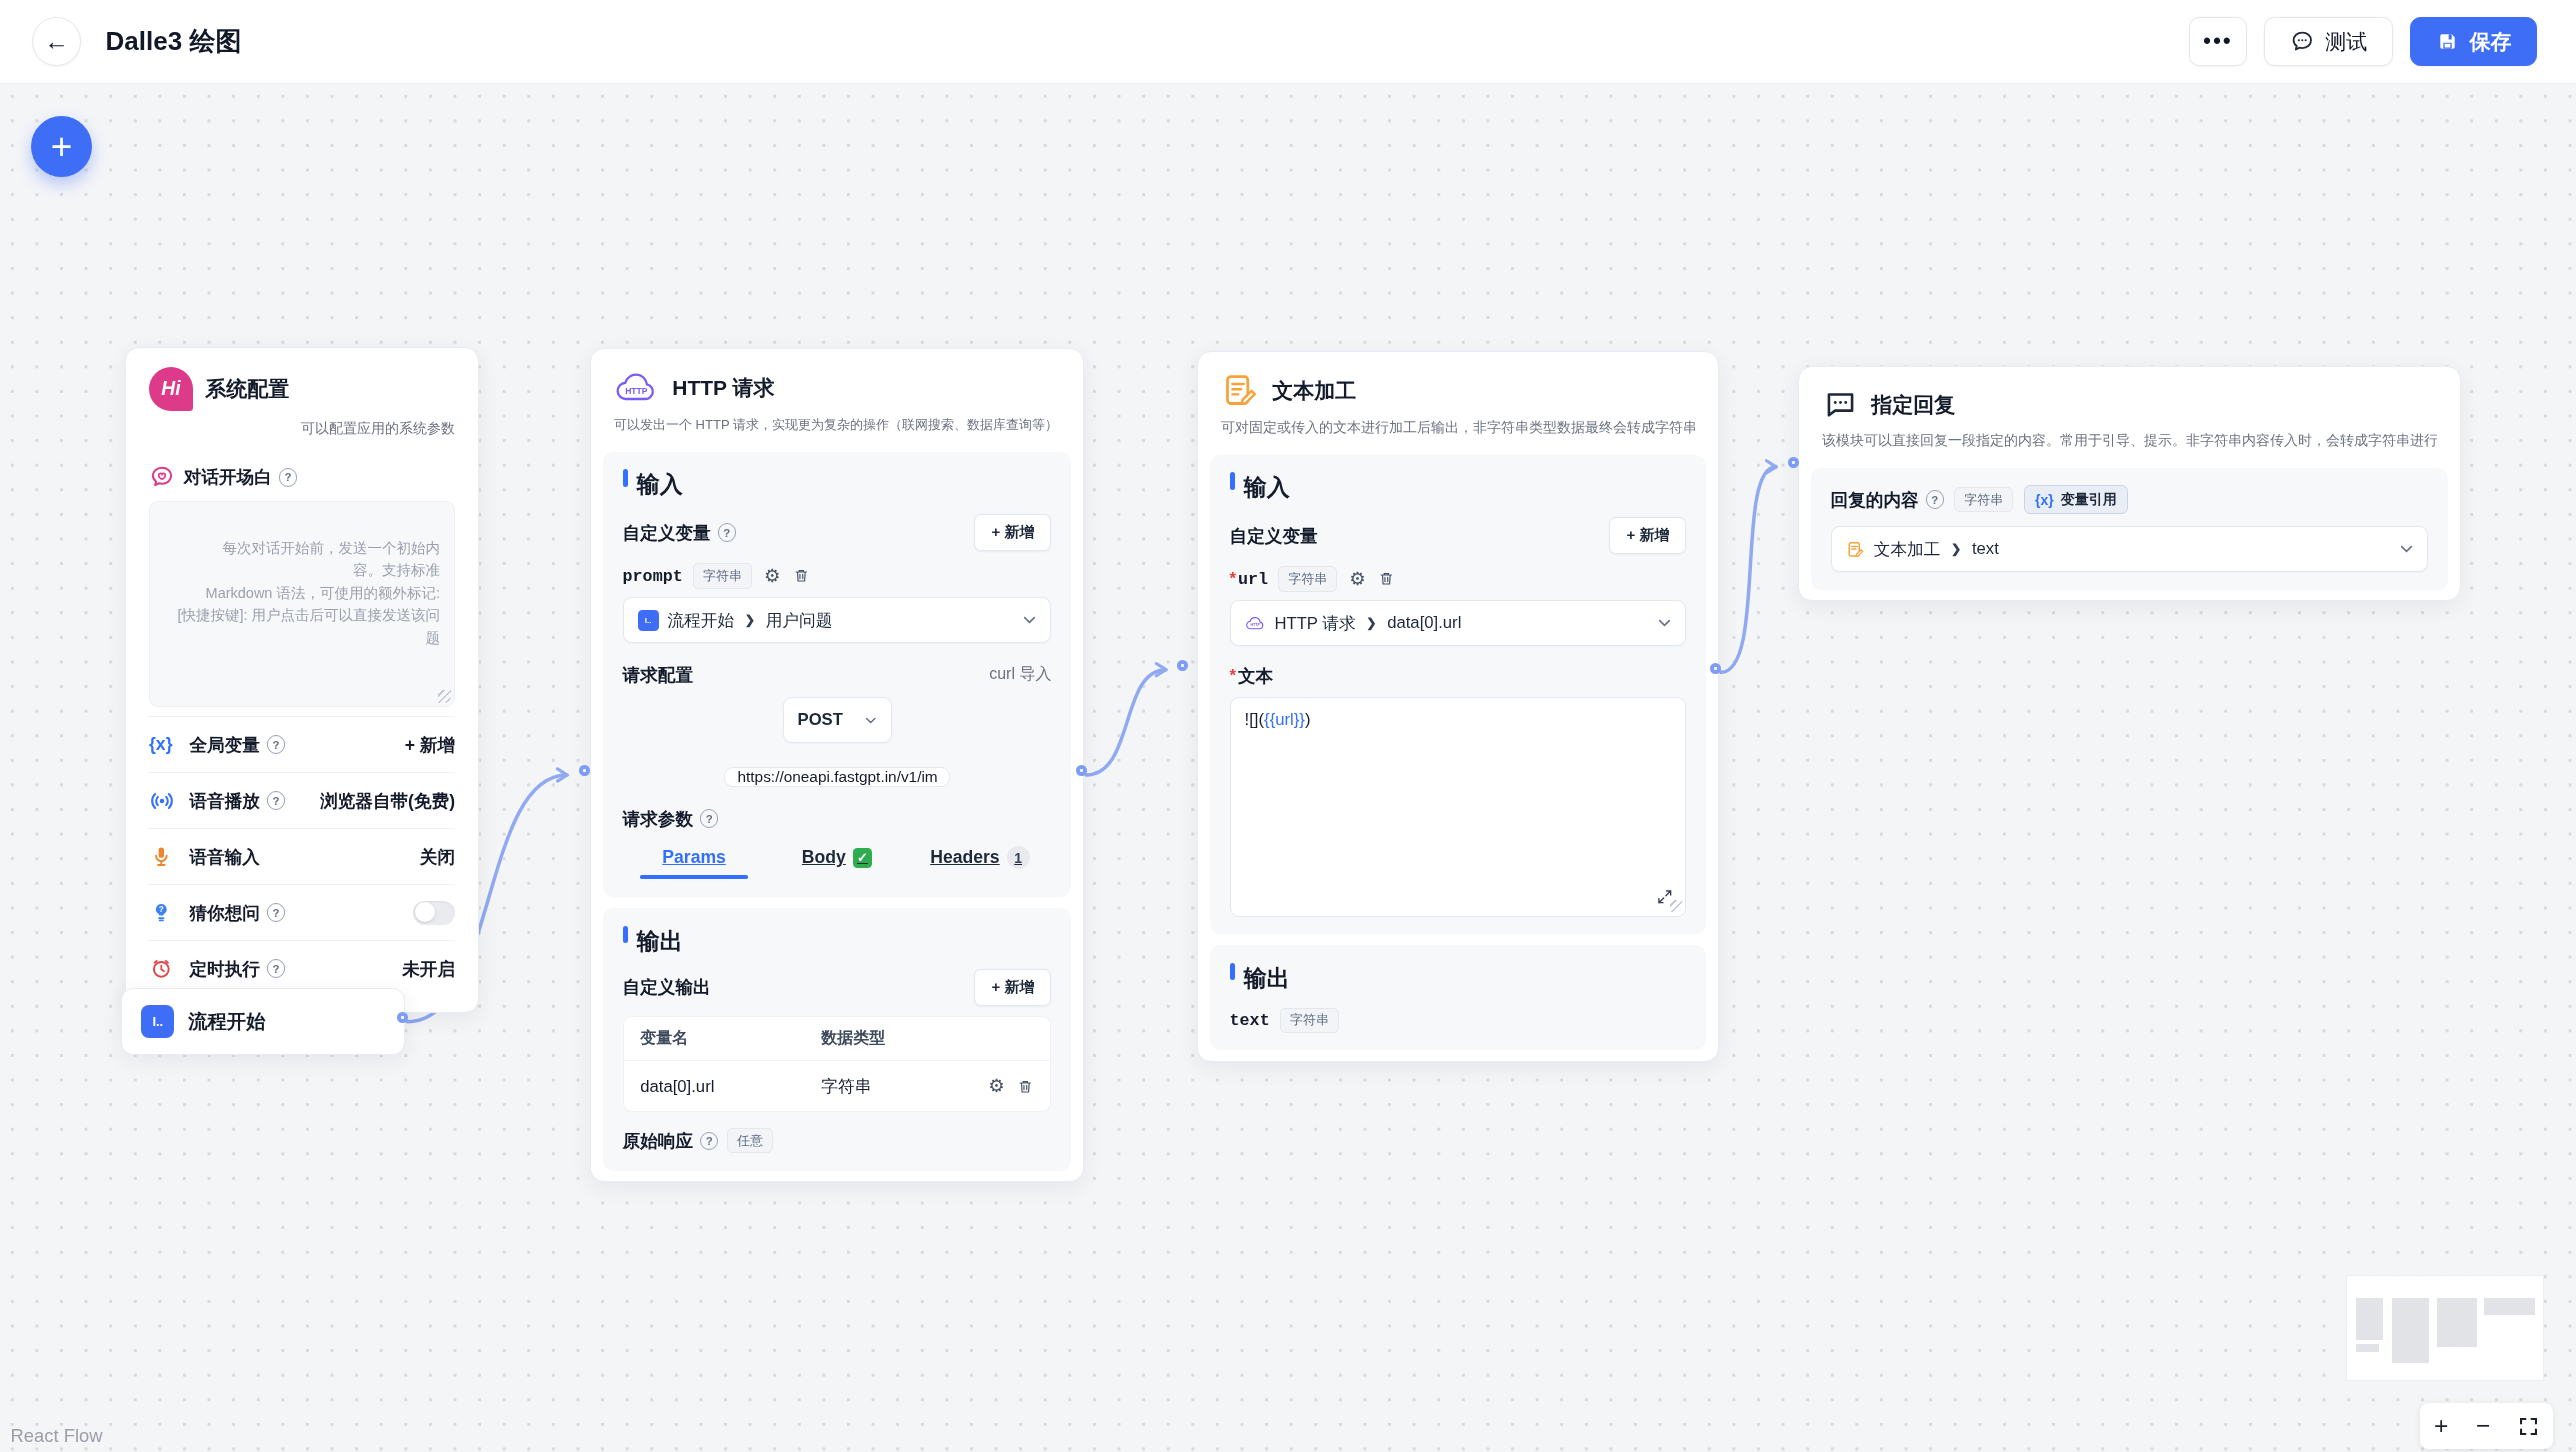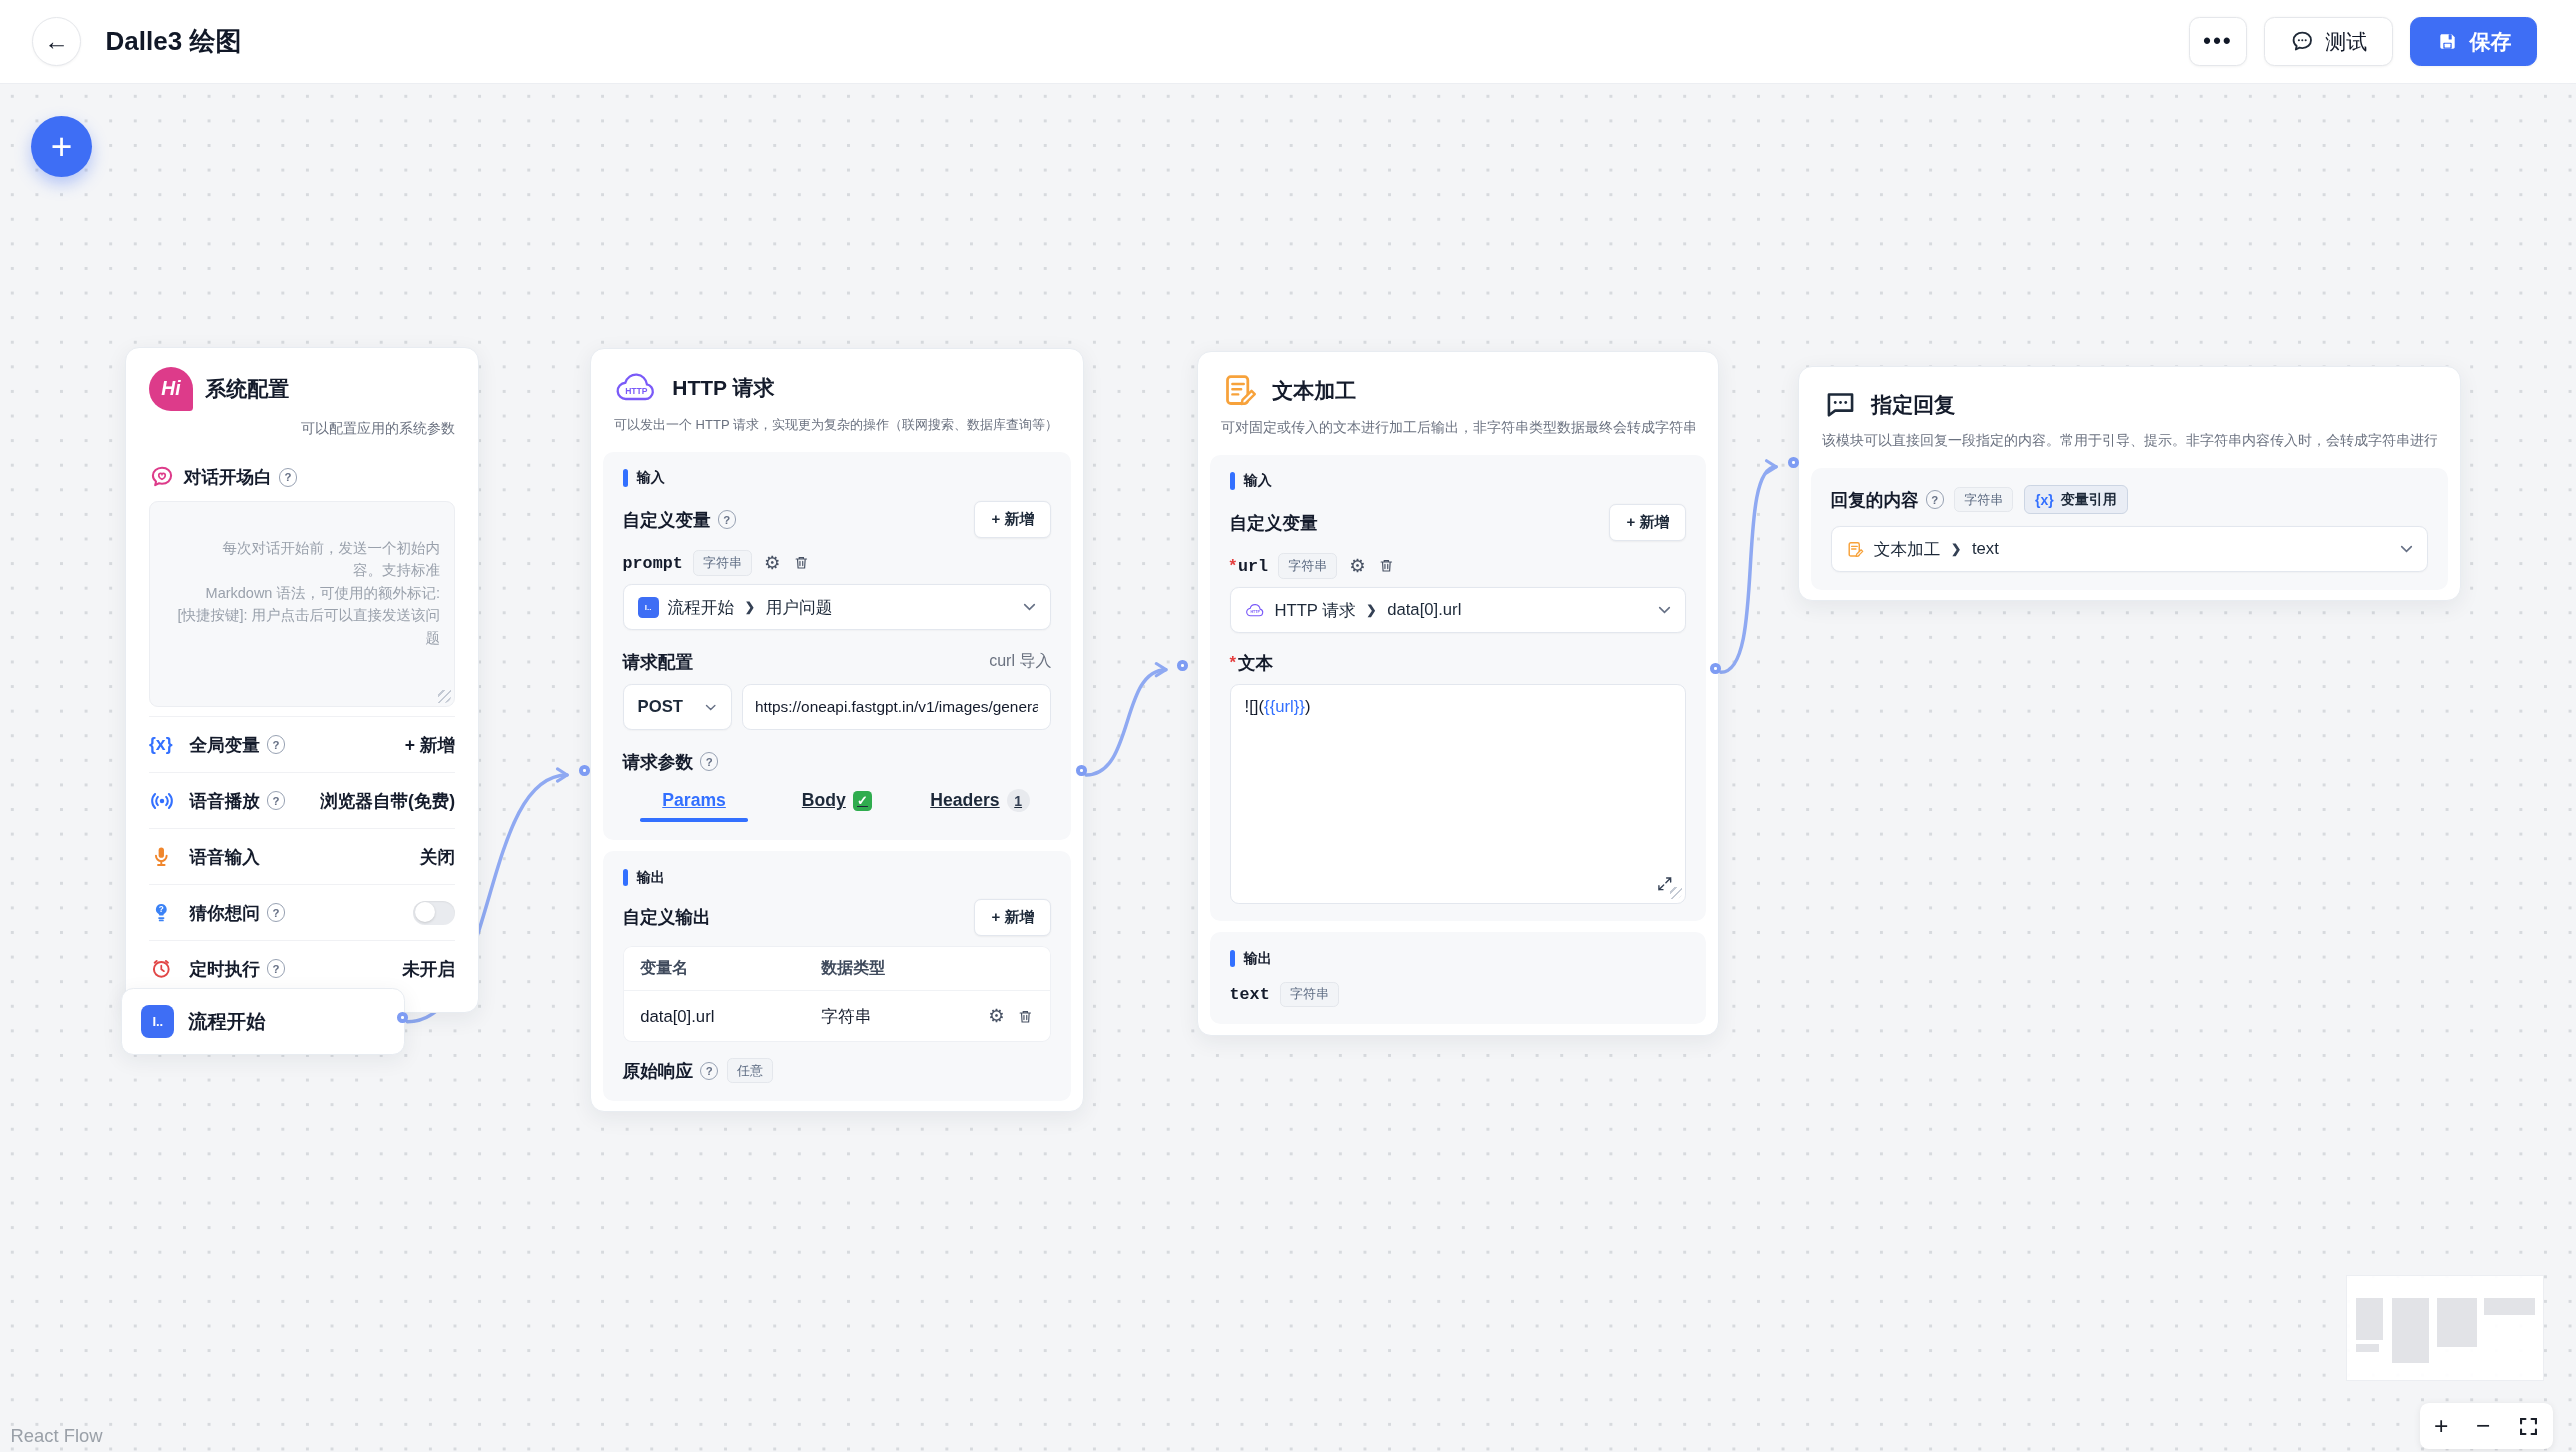--- a/index.html
+++ b/index.html
@@ -38,21 +38,21 @@
     border:4.4px solid #7e9cf3; border-radius:50%; z-index:4; cursor:crosshair; }
 
   
   .node { position:absolute; background:#fff; border:0.9px solid #e8ecf1; border-radius:14px;
     box-shadow:0 5.3px 21px rgba(30,41,59,.07); z-index:2; }
   .node-head { padding:19.3px 23px 7px; }
   .head-row { display:flex; align-items:center; gap:12.3px; }
   .node-title { font-size:21px; font-weight:700; color:#141b2b; }
   .node-sub { margin-top:8.8px; font-size:14px; color:#6b7280; white-space:nowrap; overflow:hidden; }
   .sec { margin:10.5px 12.3px; background:#f7f8fa; border-radius:10.5px; padding:17.6px 19.3px; position:relative; }
-  .sec-head { display:flex; align-items:flex-start; gap:8.8px; font-size:14px; font-weight:700; color:#141b2b; }
+  .sec-head { display:flex; align-items:flex-start; gap:8.8px; font-size:23px; font-weight:700; color:#141b2b; }
   .sec-bar { width:5.3px; height:17.6px; border-radius:2.6px; background:#3370ff; }
   .row { display:flex; align-items:center; }
   .spacer { flex:1; }
   .lbl { font-size:17.6px; font-weight:600; color:#141b2b; }
   .help { width:18.4px; height:18.4px; border:1.5px solid #98a2b3; border-radius:50%; color:#667085;
     font-size:11.4px; display:inline-flex; align-items:center; justify-content:center;
     font-weight:700; margin-left:7px; flex:none; }
   .btn-add { display:flex; align-items:center; background:#fff; border:0.9px solid #e3e7ee;
     border-radius:7px; padding:8px 16px; font-size:15px; font-weight:600; color:#1d2939;
     box-shadow:0 0.9px 1.8px rgba(0,0,0,.05); cursor:pointer; white-space:nowrap; }
@@ -335,21 +335,21 @@
         <svg class="icon" width="13" height="8" viewBox="0 0 16 10">
             <path d="M2 2l6 6 6-6" fill="none" stroke="#667085" stroke-width="2" stroke-linecap="round"></path>
           </svg>
       </div>
 
       <div class="row" style="margin-top:19.3px;">
         <span class="lbl">请求配置</span>
         <span class="spacer"></span>
         <span class="curl">curl 导入</span>
       </div>
-      <div class="row" style="margin-top:10.5px;gap:10px;">
+      <div class="row" style="margin-top:10.5px;gap:24px;flex-direction:column;">
         <div class="select method-select">
           <span>POST</span>
           <svg class="icon" width="11.4" height="7" viewBox="0 0 16 10">
               <path d="M2 2l6 6 6-6" fill="none" stroke="#667085" stroke-width="2" stroke-linecap="round"></path>
             </svg>
         </div>
         <input class="url-input" value="https://oneapi.fastgpt.in/v1/images/generations" style="">
       </div>
 
       <div class="row" style="margin-top:19.3px;">

